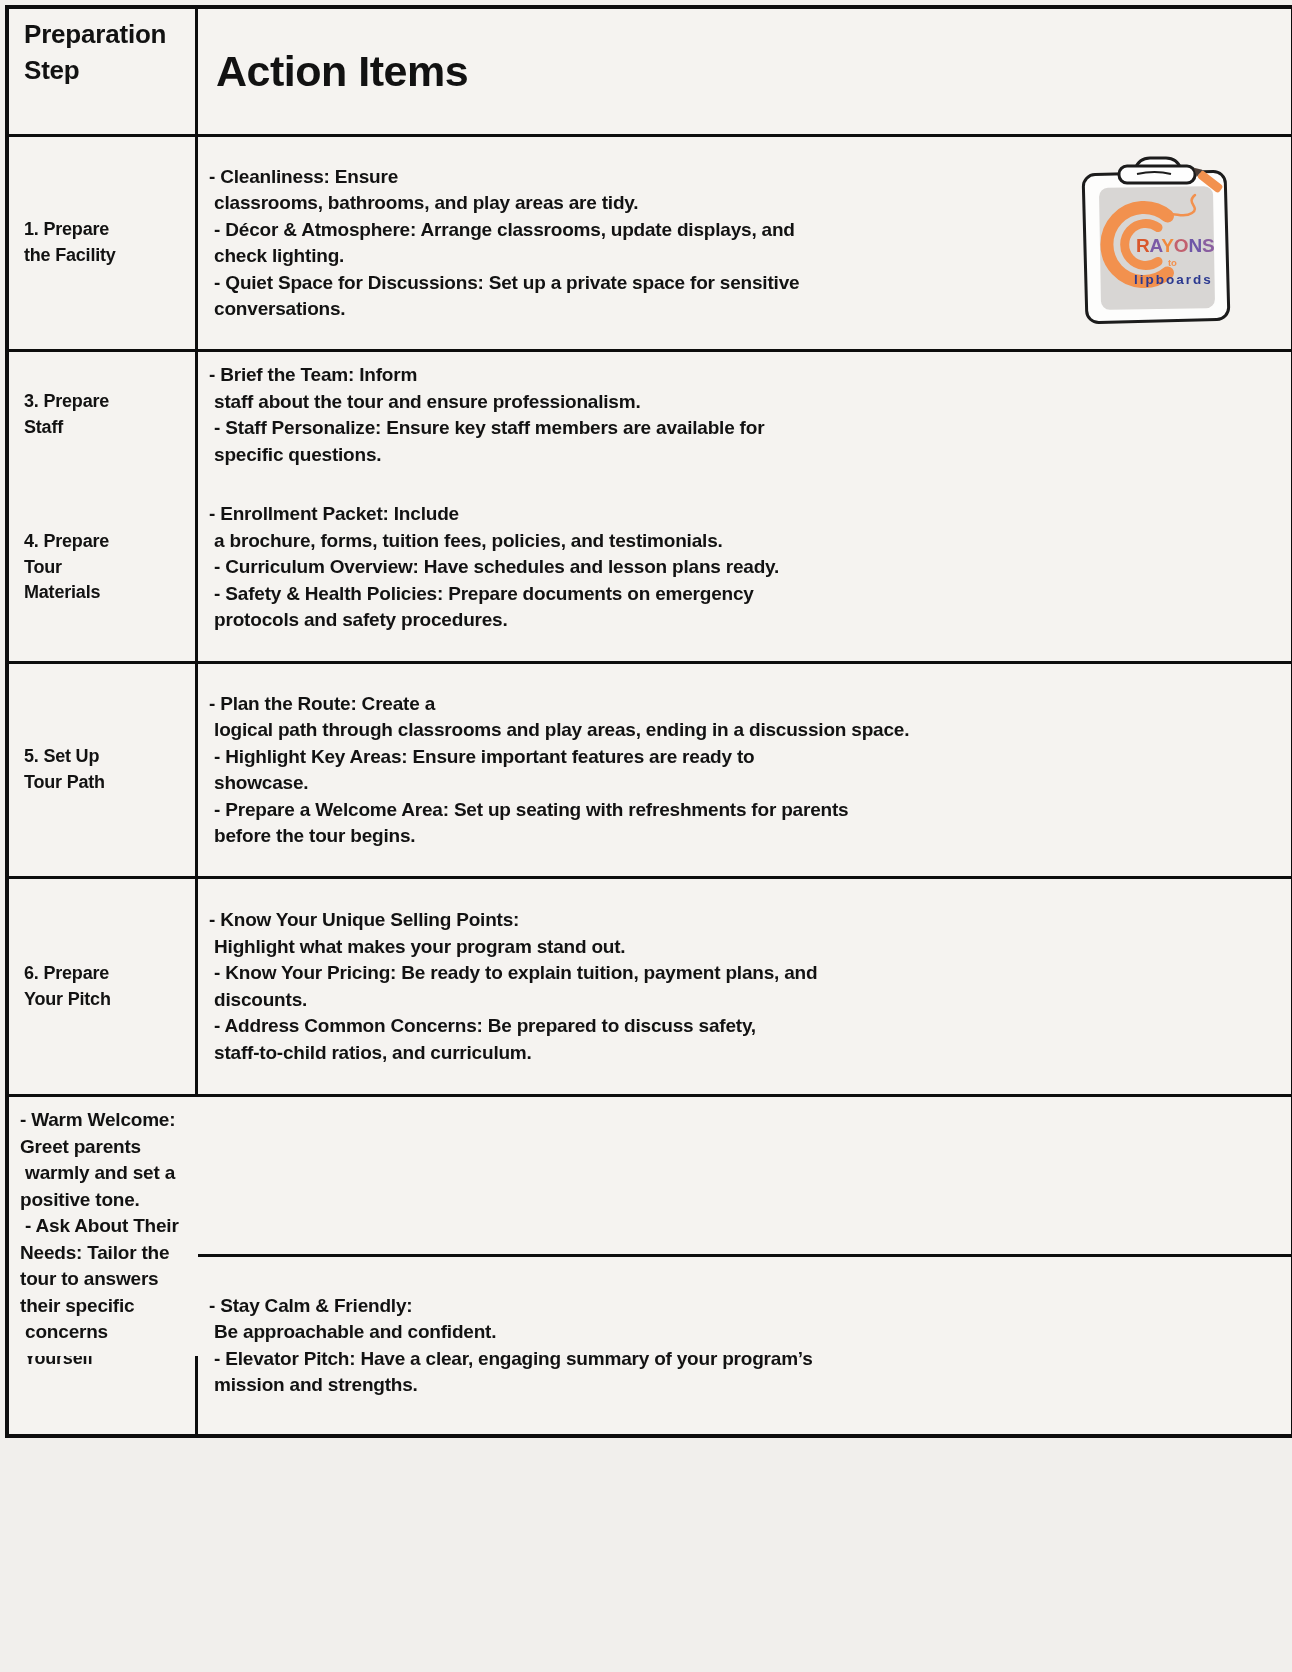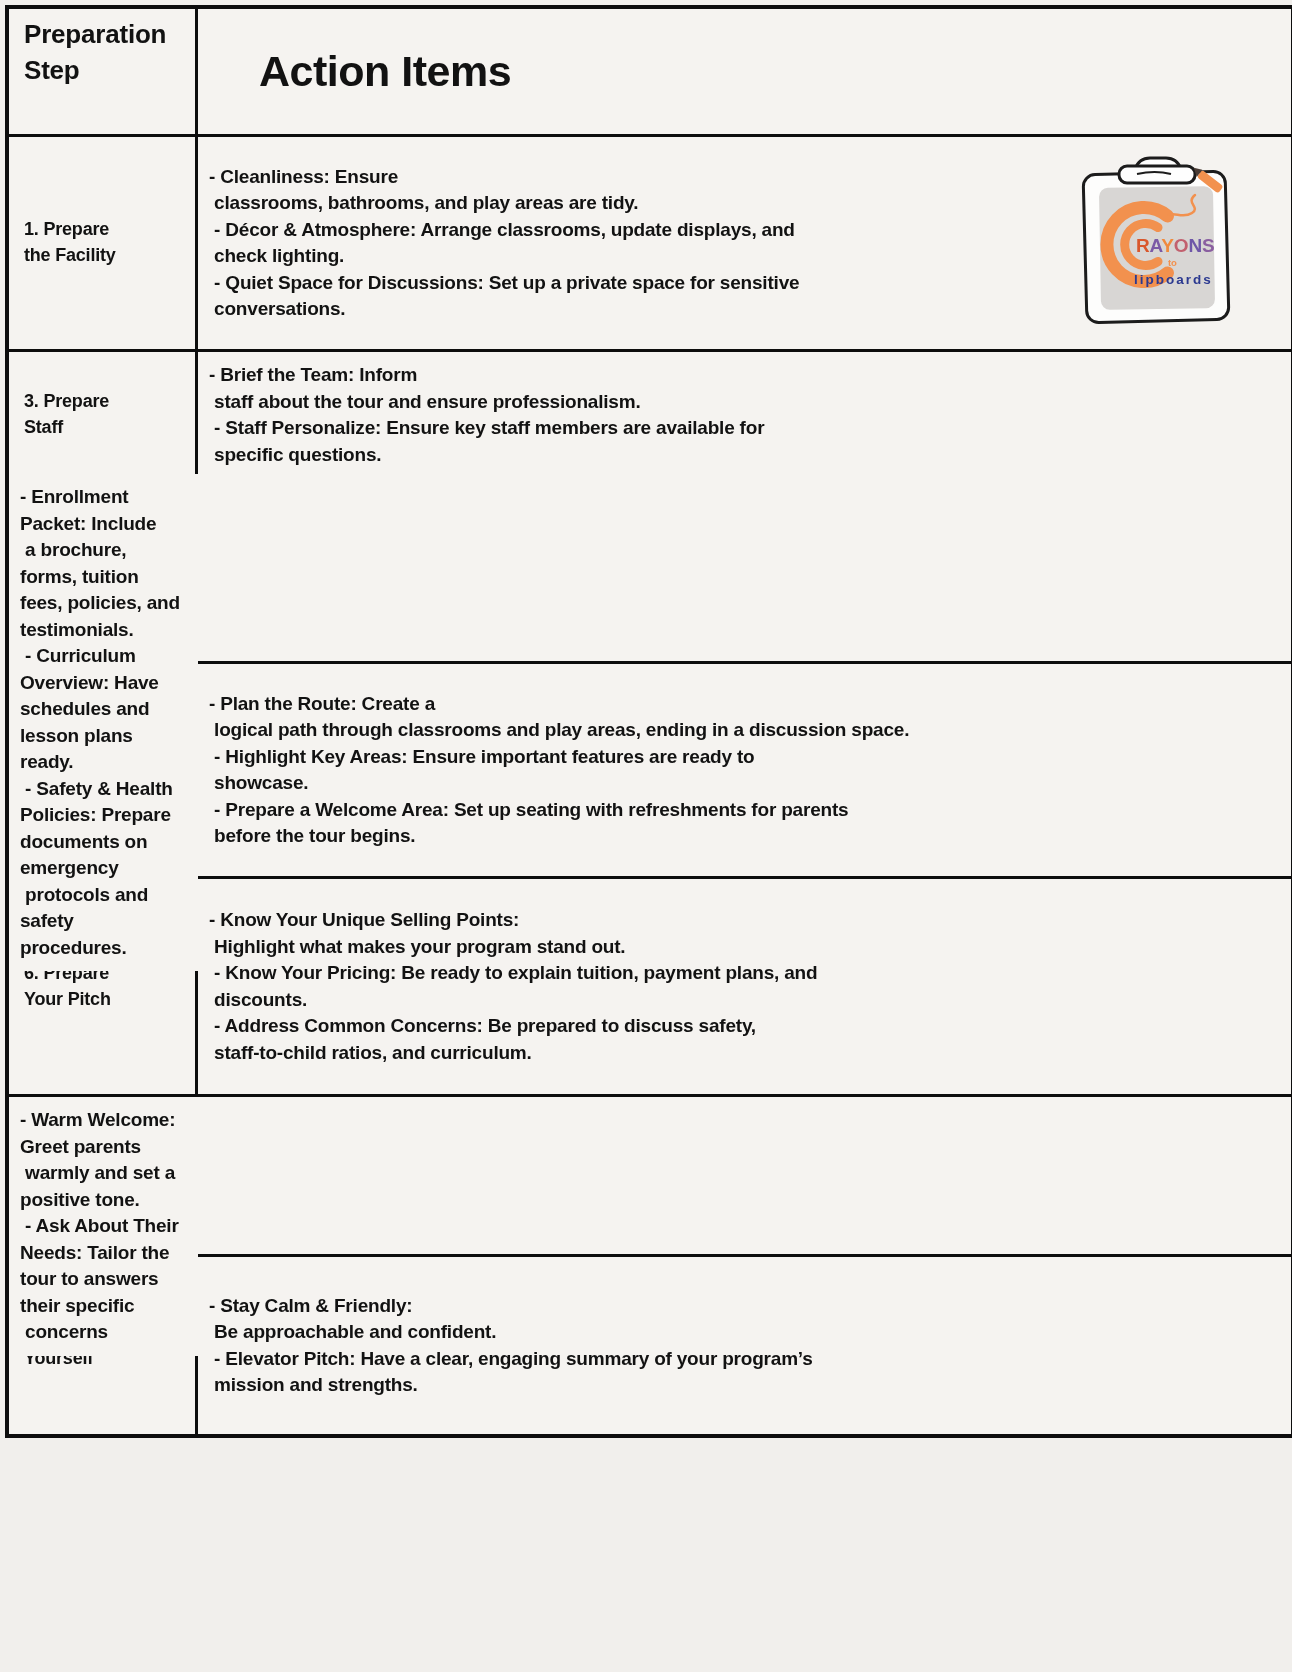--- a/index.html
+++ b/index.html
@@ -42,21 +42,20 @@
   }
   .row-header .cell-step{
     align-items:flex-start;
     padding-top:7px;
     font-size:26px;line-height:1.4;
   }
   .row-header .cell-actions{
     font-size:43px;line-height:1.05;
     padding-left:18px;
     letter-spacing:-0.5px;
-    margin-left:43px;
   }
   .rh{height:125px}
   .r1{height:215px}
   .r2{height:147px}
   .r3{height:122px}
   .r4{height:190px}
   .r5{height:215px}
   .r6{height:218px}
   .r7{height:160px}
   .r8{height:180px}
@@ -122,20 +121,23 @@
   <div class="row r3">
     <div class="cell cell-step">3. Prepare
 Staff</div>
     <div class="cell cell-actions">- Brief the Team: Inform
  staff about the tour and ensure professionalism.
  - Staff Personalize: Ensure key staff members are available for
  specific questions.</div>
   </div>
 
   <div class="row r4">
+    <div class="cell cell-step">4. Prepare
+Tour
+Materials</div>
     <div class="cell cell-actions">- Enrollment Packet: Include
  a brochure, forms, tuition fees, policies, and testimonials.
  - Curriculum Overview: Have schedules and lesson plans ready.
  - Safety &amp; Health Policies: Prepare documents on emergency
  protocols and safety procedures.</div>
   </div>
 
   <div class="row r5">
     <div class="cell cell-step">5. Set Up
 Tour Path</div>

